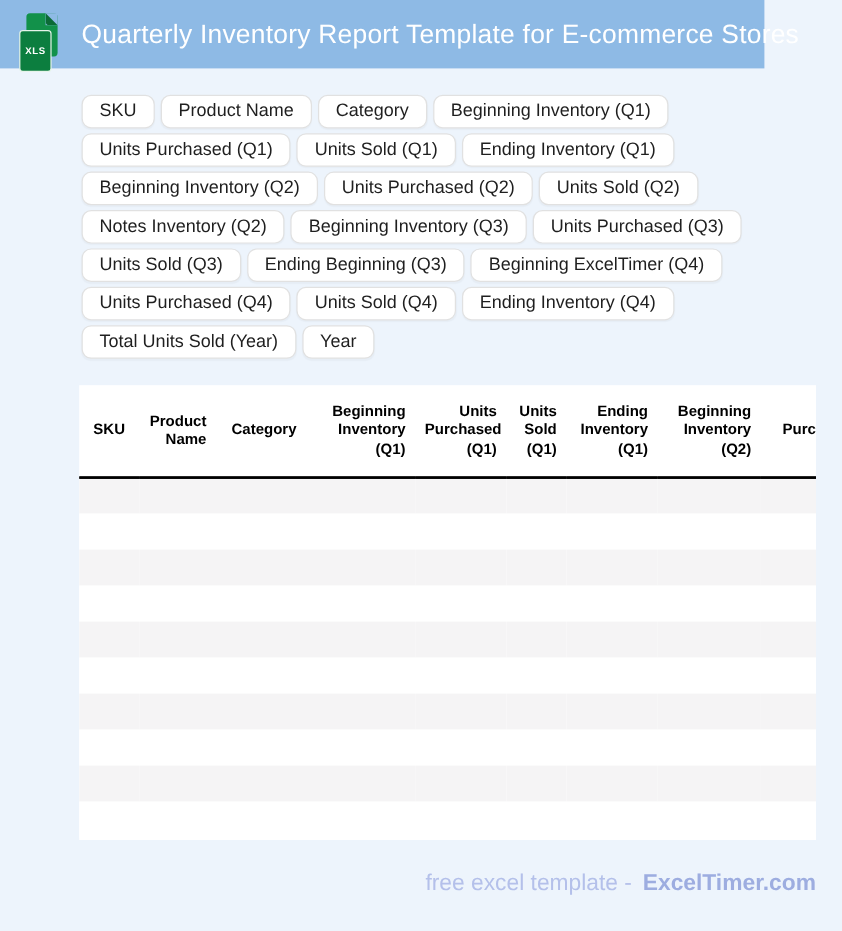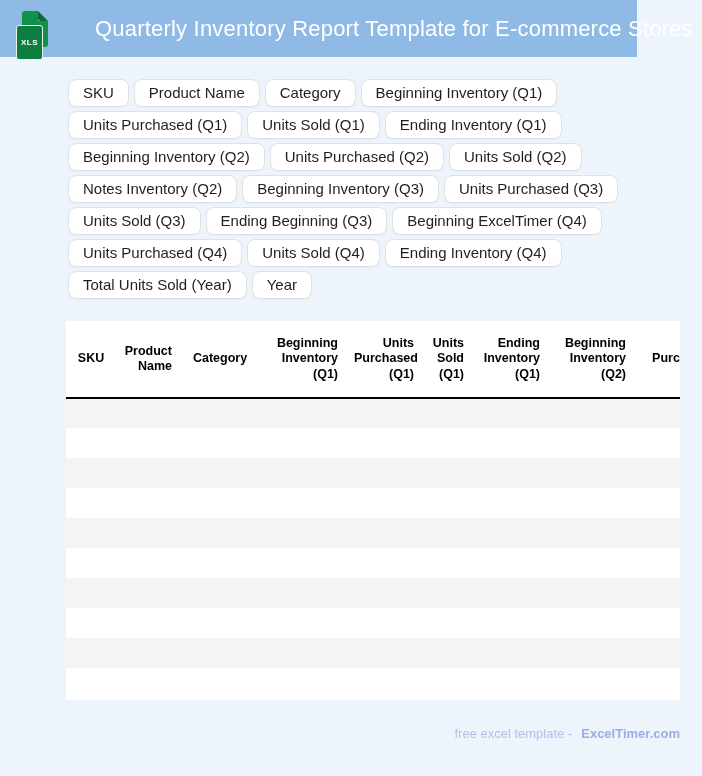--- a/index.html
+++ b/index.html
@@ -15,21 +15,21 @@
   
   .header-bar {
     position: absolute; left: 0; top: 0;
     width: 637px; height: 57px;
     background: #8EBAE5;
   }
   .header-title {
     position: absolute; left: 68px; top: 0; height: 57px;
     display: flex; align-items: center;
     color: #FFFFFF; font-size: 22px; font-weight: 400;
-    white-space: nowrap; letter-spacing: 0.2px; margin-left: 27px;
+    white-space: nowrap; letter-spacing: 0.2px;
   }
 
   
   .file-icon { position: absolute; left: 22px; top: 11px; width: 26px; height: 36px; }
   .doc {
     position: absolute; left: 0; top: 0; width: 26px; height: 36px;
     background: #12914A; border-radius: 3px;
   }
   .doc-notch {
     position: absolute; right: 0; top: 0; width: 10px; height: 10px;
@@ -85,21 +85,21 @@
     border-bottom: 2px solid #000000;
   }
   thead th.center { text-align: center; }
   tbody td { height: 30px; padding: 0; border: none; }
   tbody tr:nth-child(odd) { background: #F5F4F5; }
   tbody tr:nth-child(even) { background: #FFFFFF; }
 
   
   .footer {
     position: absolute; left: 66px; top: 726px; width: 614px;
-    text-align: right; font-size: 13px;
+    text-align: right; font-size: 19px;
     color: #B4C0EA; white-space: nowrap;
   }
   .footer .brand { font-weight: bold; color: #9DADE0; margin-left: 9px; }
 </style>
 </head>
 <body>
 
 <div class="header-bar">
   <div class="file-icon">
     <div class="doc"></div>

